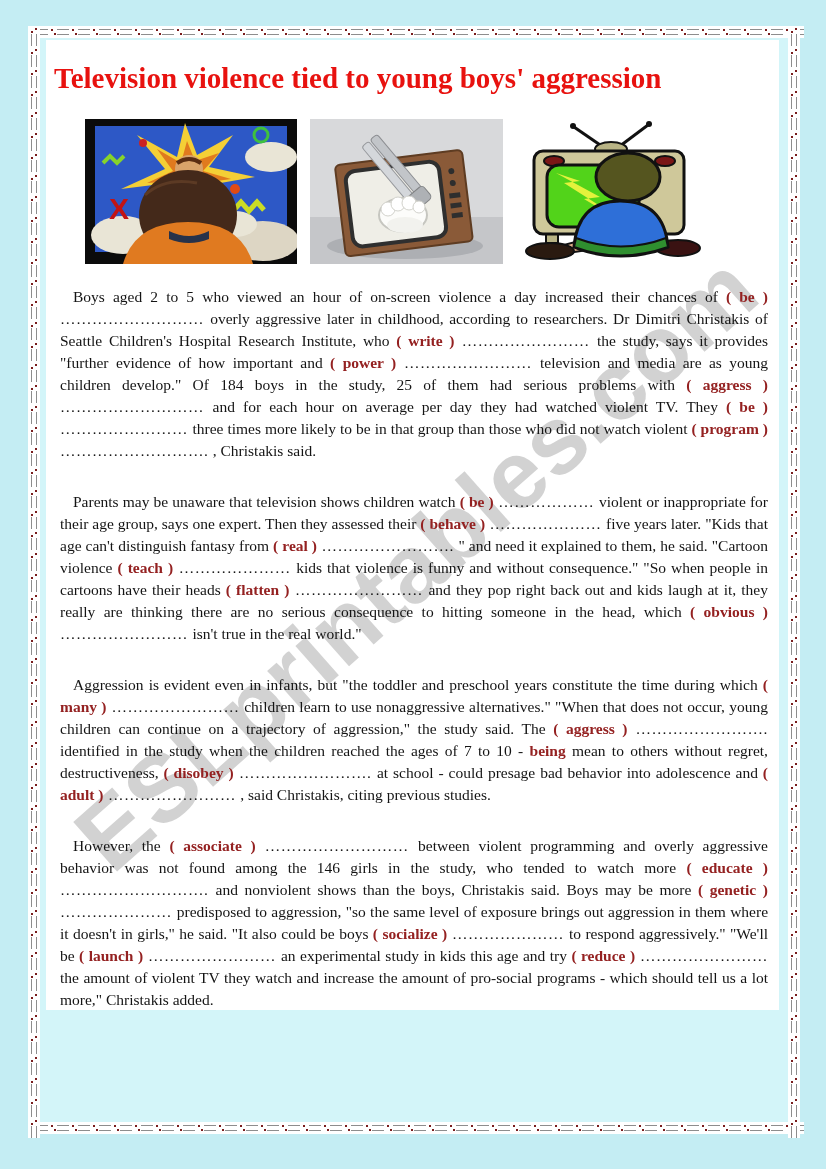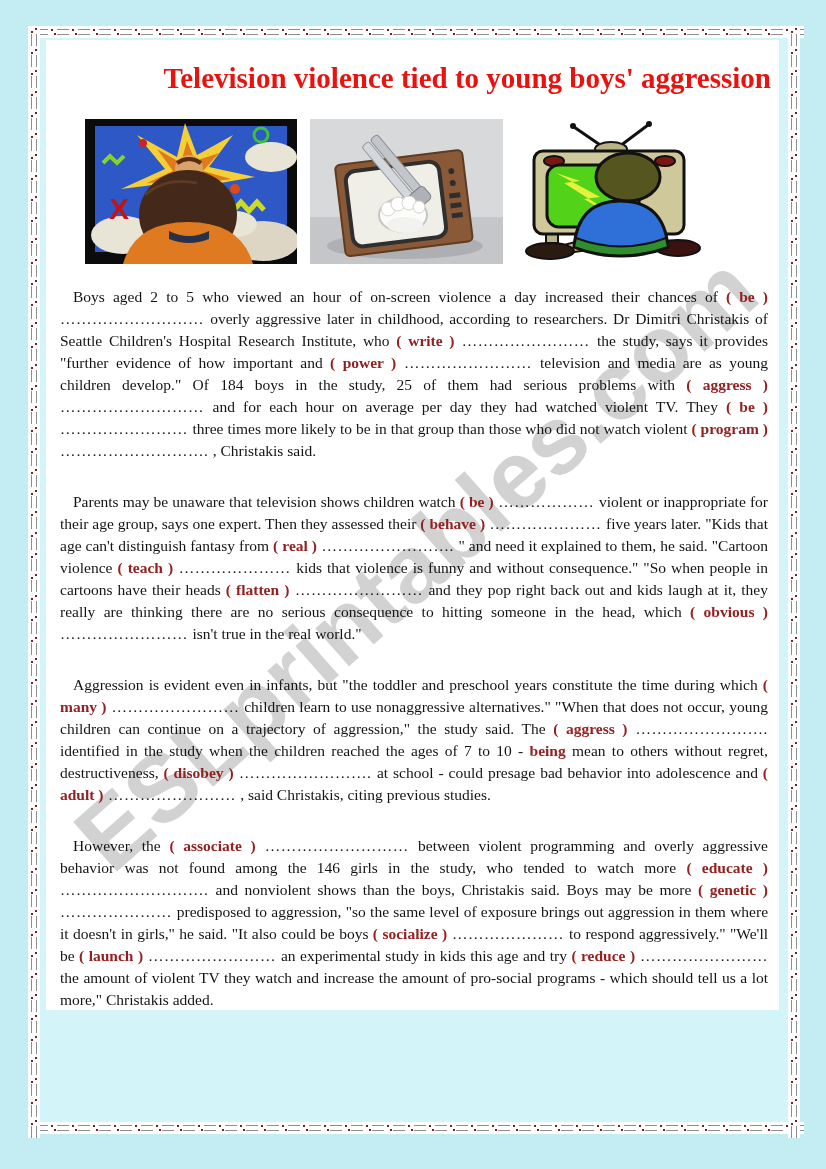--- a/index.html
+++ b/index.html
@@ -19,21 +19,21 @@
   .ch-unit{display:inline-flex;align-items:center;flex:none;width:21px;}
   .ch-knot{width:5px;height:7px;position:relative;flex:none;}
   .ch-knot::before,.ch-knot::after{content:'';position:absolute;width:2px;height:2px;background:#7a1d1d;}
   .ch-knot::before{left:0;top:0;}
   .ch-knot::after{right:0;bottom:1px;}
   .ch-link{width:12px;height:4px;border-top:1px solid #8d8d8d;border-bottom:1px solid #8d8d8d;flex:none;margin-left:1px;}
 
   
   #doc{position:absolute;left:46px;top:40px;width:733px;height:970px;background:#ffffff;z-index:2;overflow:hidden;}
   #doc-title{
-    position:relative;z-index:3;margin:21px 8px 0;text-align:right;
+    position:relative;z-index:3;margin:21px 8px 0;text-align:left;
     font-size:29px;font-weight:bold;color:#e8120f;line-height:1.2;
     font-family:"Liberation Serif",serif;
   }
   #figures{position:relative;z-index:3;display:flex;margin:23px 0 0 39px;}
   .fig{flex:none;height:145px;}
   .fig + .fig{margin-left:13px;}
   .fig svg{display:block;}
 
   #article{position:relative;z-index:3;margin:22px 11px 0 14px;}
   p.para{

